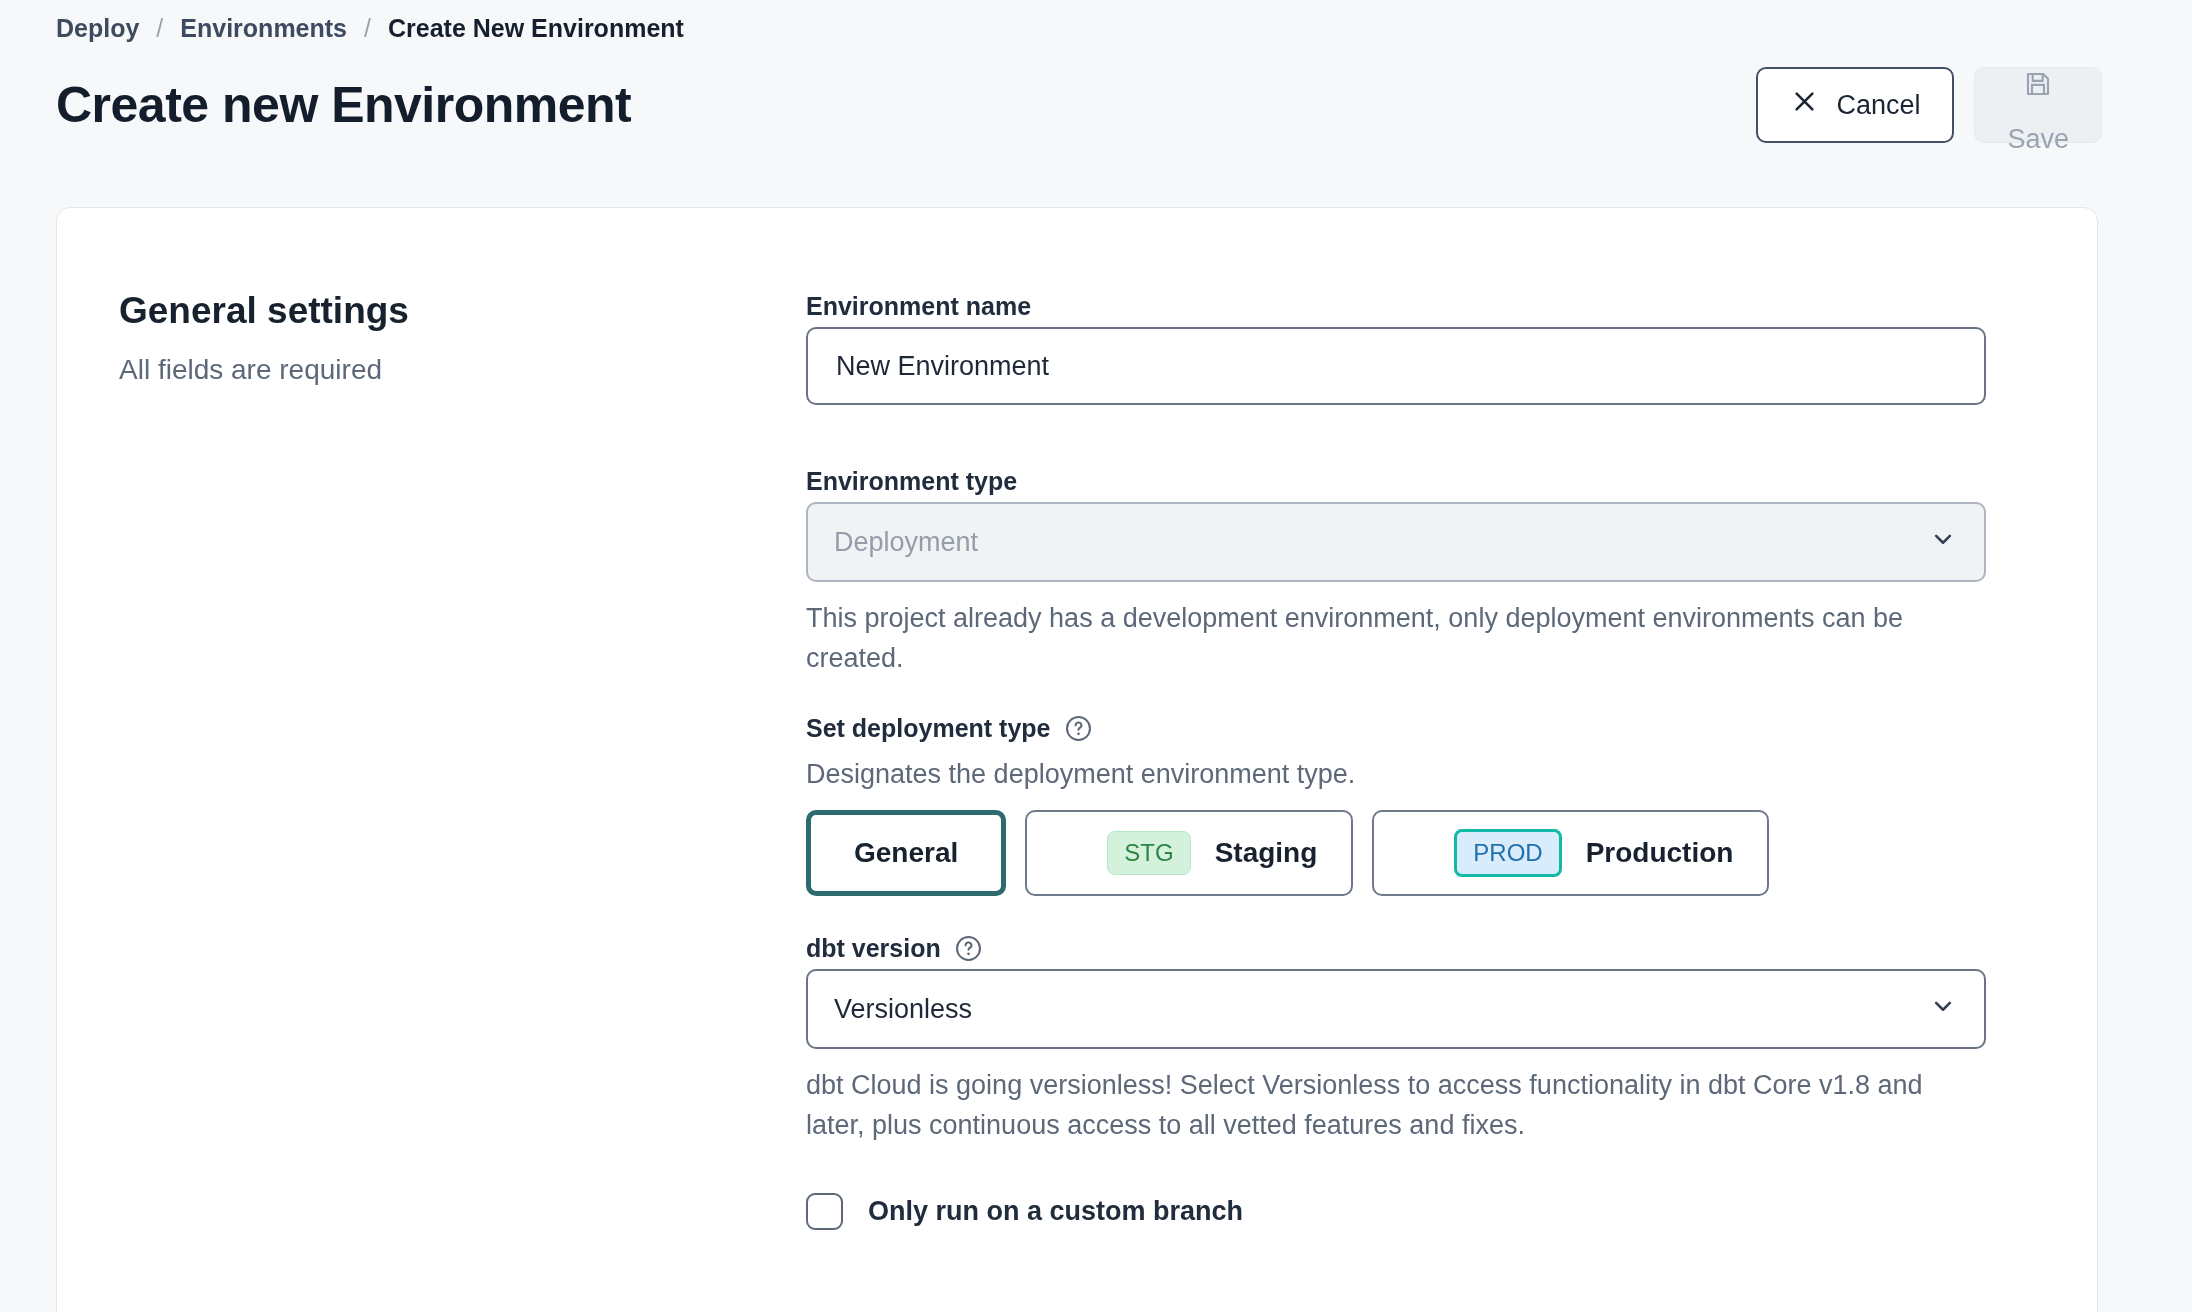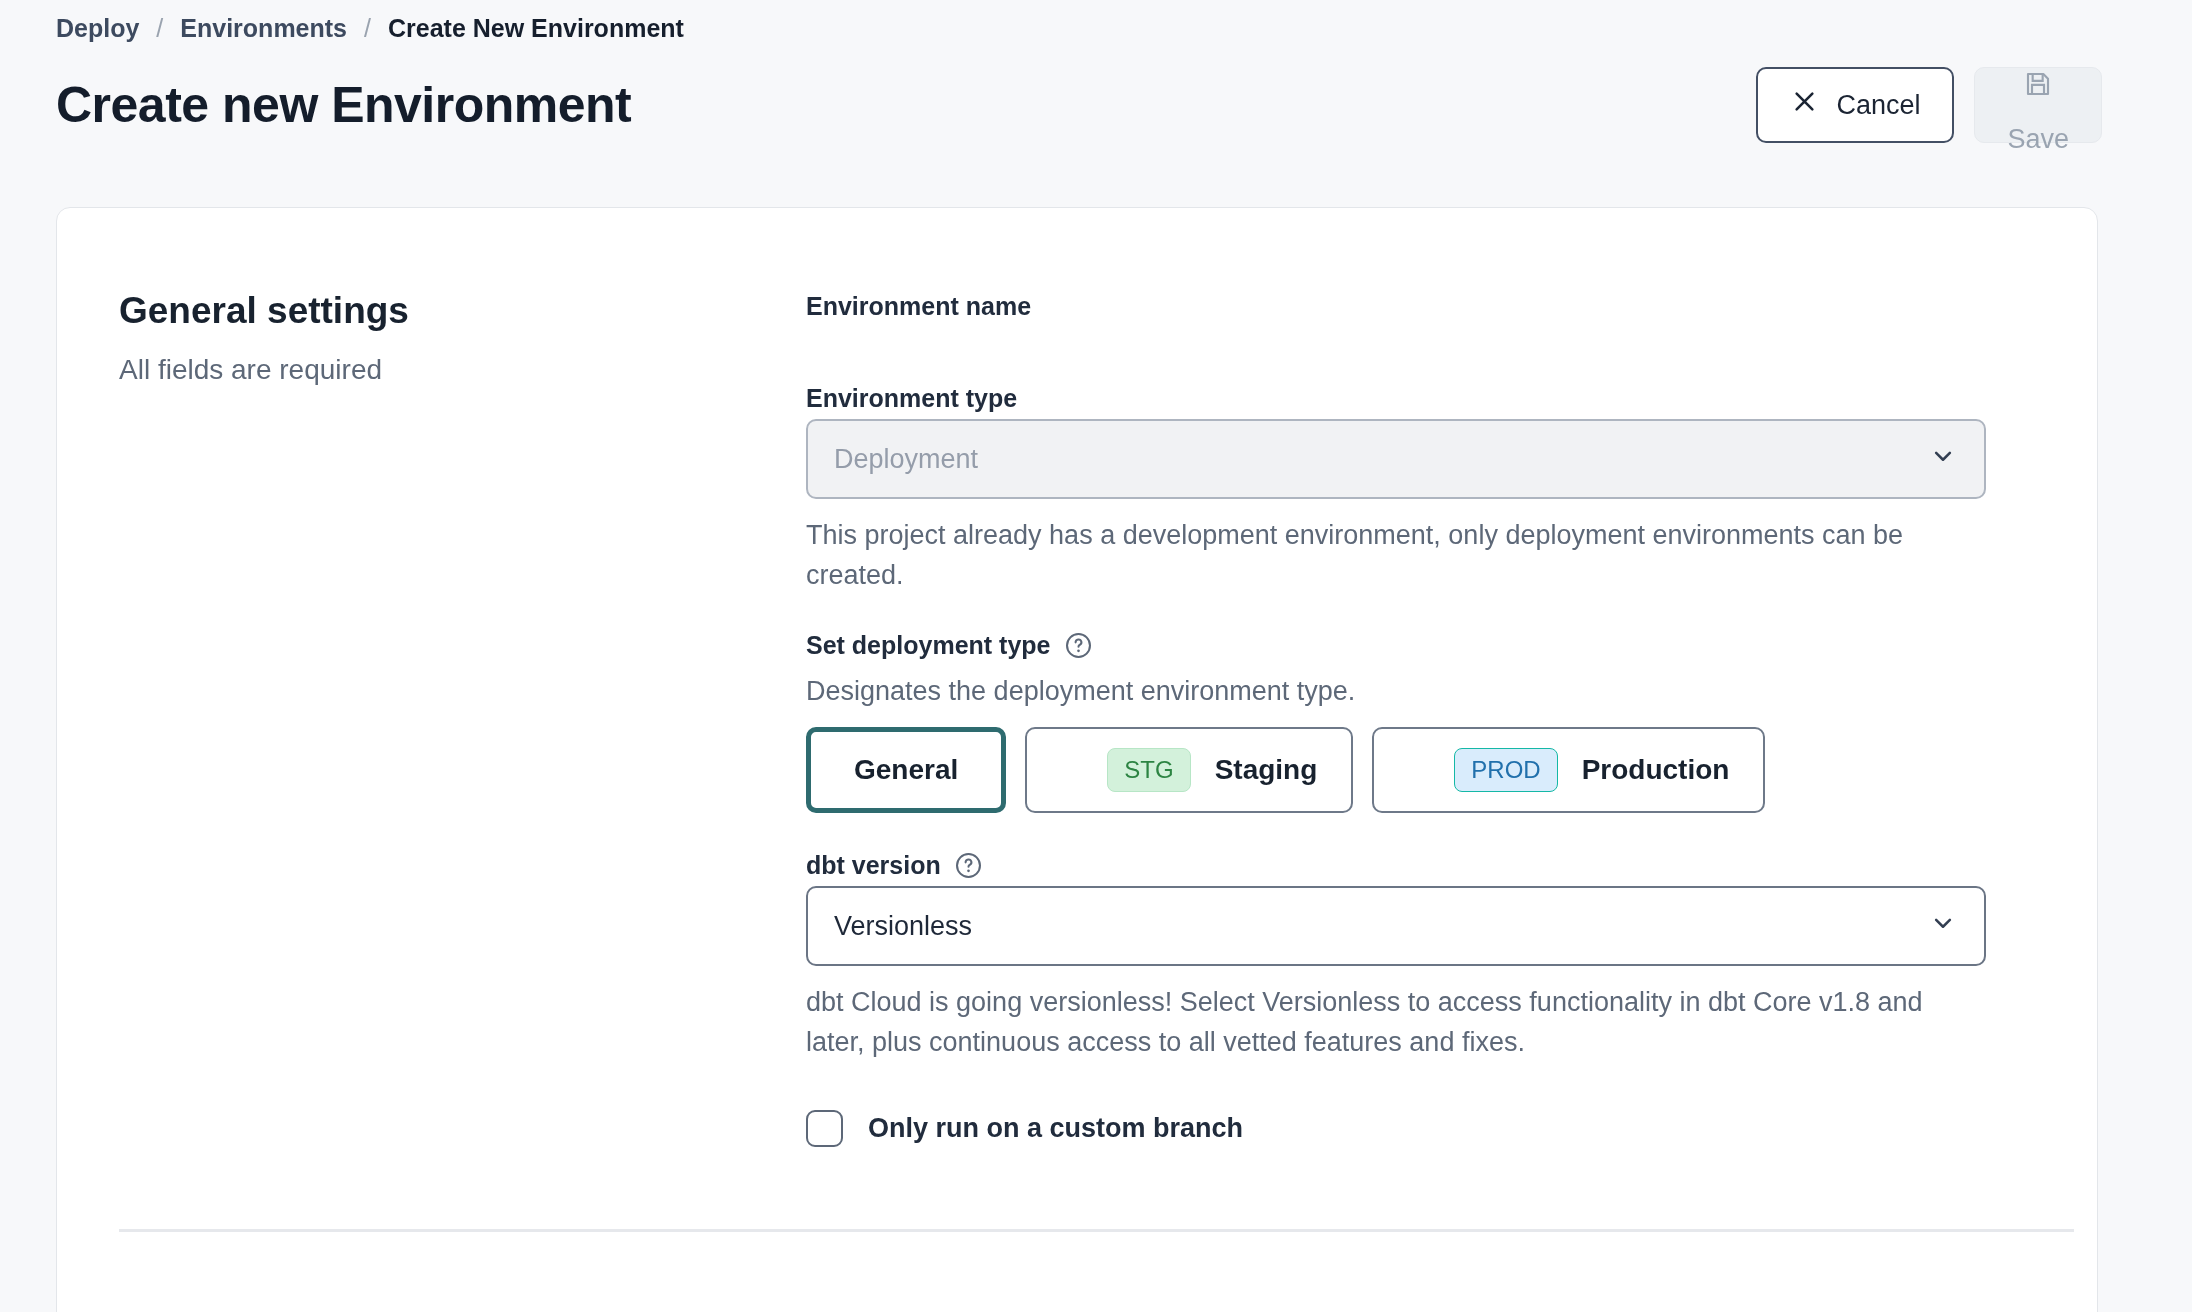--- a/index.html
+++ b/index.html
@@ -48,21 +48,21 @@
   .mt-g2 { margin-top:60px; }
   .mt-g3 { margin-top:34px; }
   .mt-g4 { margin-top:36px; }
 
   .sub-helper { margin-top:10px; font-size:27px; line-height:40px; color:#5d6878; }
   .options-row { margin-top:16px; display:flex; gap:19px; }
   .opt { height:86px; border:2px solid #6e7989; border-radius:10px; background:#fff; display:inline-flex; align-items:center; gap:24px; padding:0 34px; font-size:28px; font-weight:700; color:#18222f; cursor:pointer; font-family:inherit; }
   .opt.selected { border:5px solid #2e6b6f; padding:0 43px; }
   .badge { font-size:24px; font-weight:400; padding:9px 16px; border-radius:8px; line-height:1;margin-left:46px; }
   .badge-stg { background:#d3f1db; color:#2d8443; border:1px solid #b7e6c6; }
-  .badge-prod { background:#d9ecfc; color:#2170ac; border:1px solid #14b8a6; }
+  .badge-prod { background:#d9ecfc; color:#2170ac; border:3px solid #14b8a6; }
 
   .checkbox-row { margin-top:48px; display:flex; align-items:center; gap:25px; }
   .checkbox { width:37px; height:37px; border:2.5px solid #5d6878; border-radius:9px; background:#fff; cursor:pointer; flex:none; }
   .checkbox-label { font-size:27px; font-weight:700; color:#212c3d; }
 
   .divider { margin:82px 23px 0 62px; border:none; border-top:3px solid #e6e8ec; }
 </style>
 </head>
 <body>
 
@@ -105,20 +105,21 @@
 
       <div class="left-col">
         <h2 class="section-title">General settings</h2>
         <div class="section-subtitle">All fields are required</div>
       </div>
 
       <div class="form-col">
 
         <div class="group">
           <div class="field-label">Environment name</div>
+          <input class="text-input" type="text" value="New Environment" style="">
         </div>
 
         <div class="group mt-g2">
           <div class="field-label">Environment type</div>
           <div class="select disabled">
             <span>Deployment</span>
             <span class="icon">
               <svg viewBox="0 0 24 24" width="30" height="30">
                   <path d="M6.5 9.5 12 15 17.5 9.5" fill="none" stroke="#333f52" stroke-width="2" stroke-linecap="round" stroke-linejoin="round"></path>
                 </svg>

